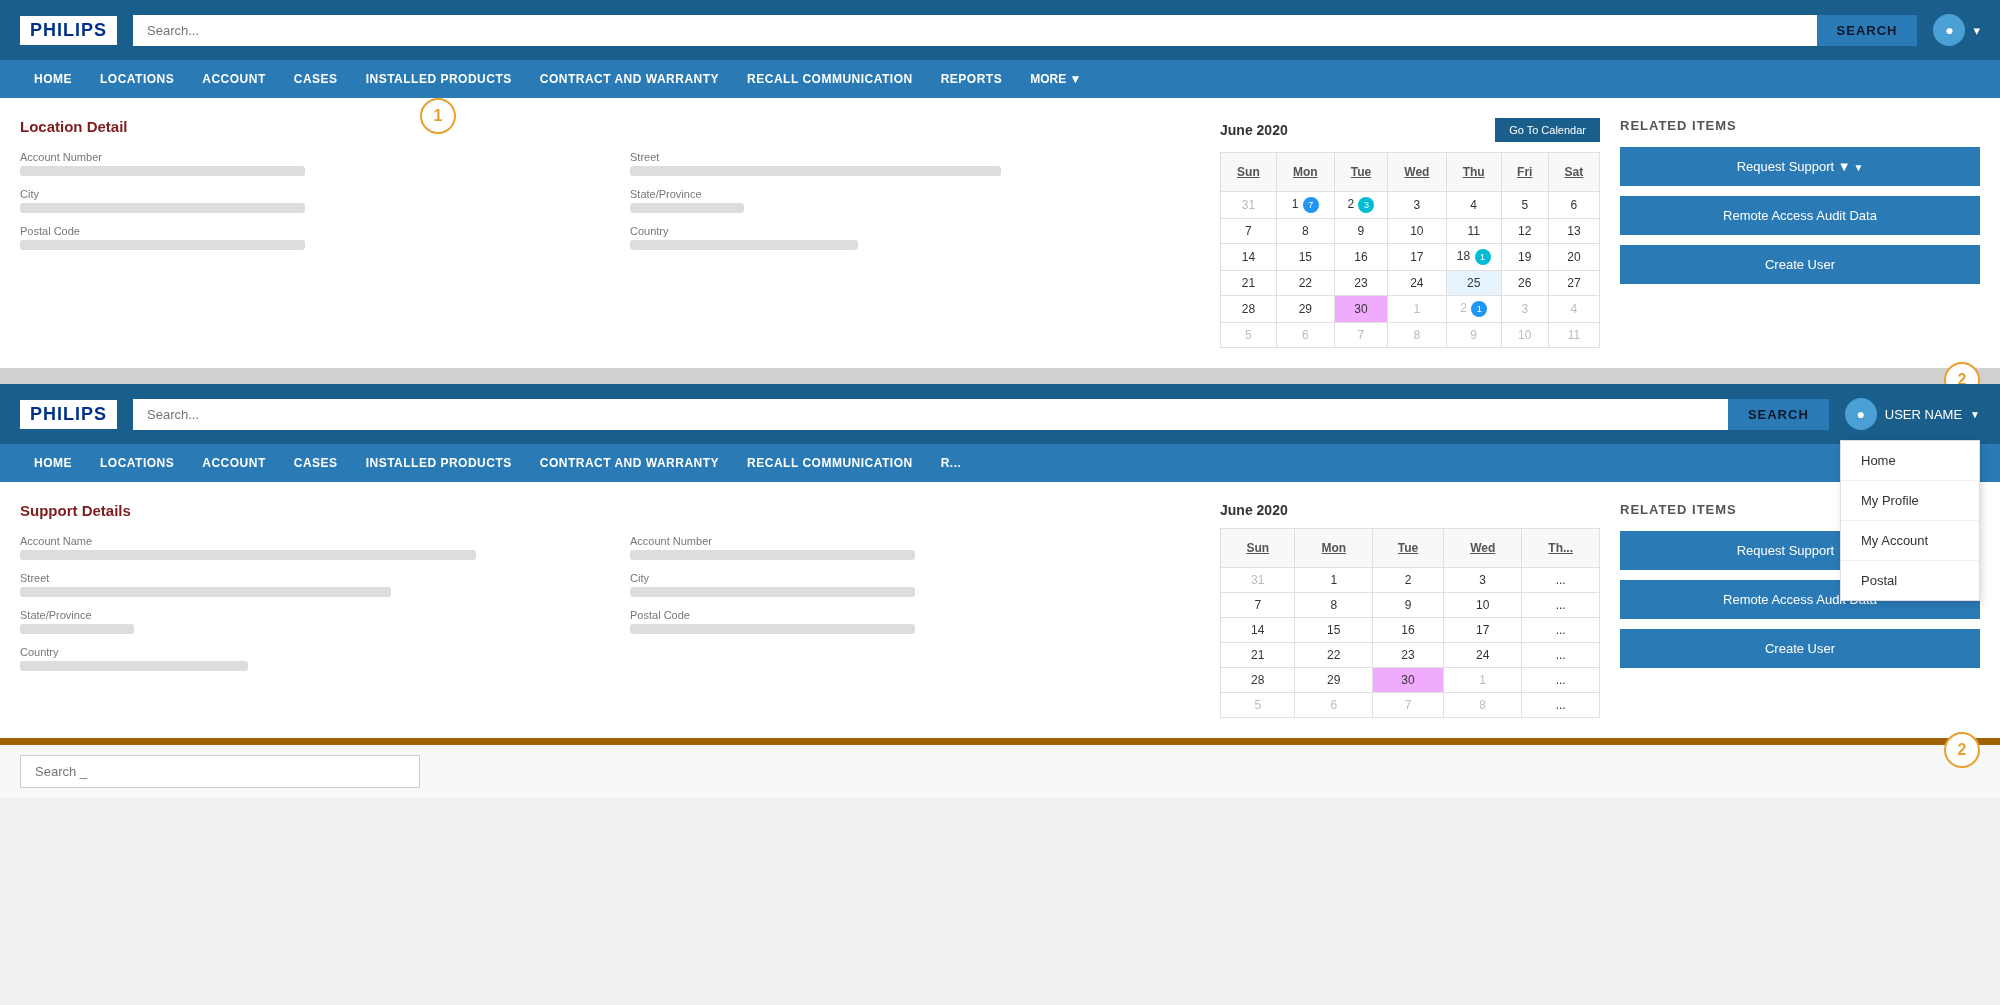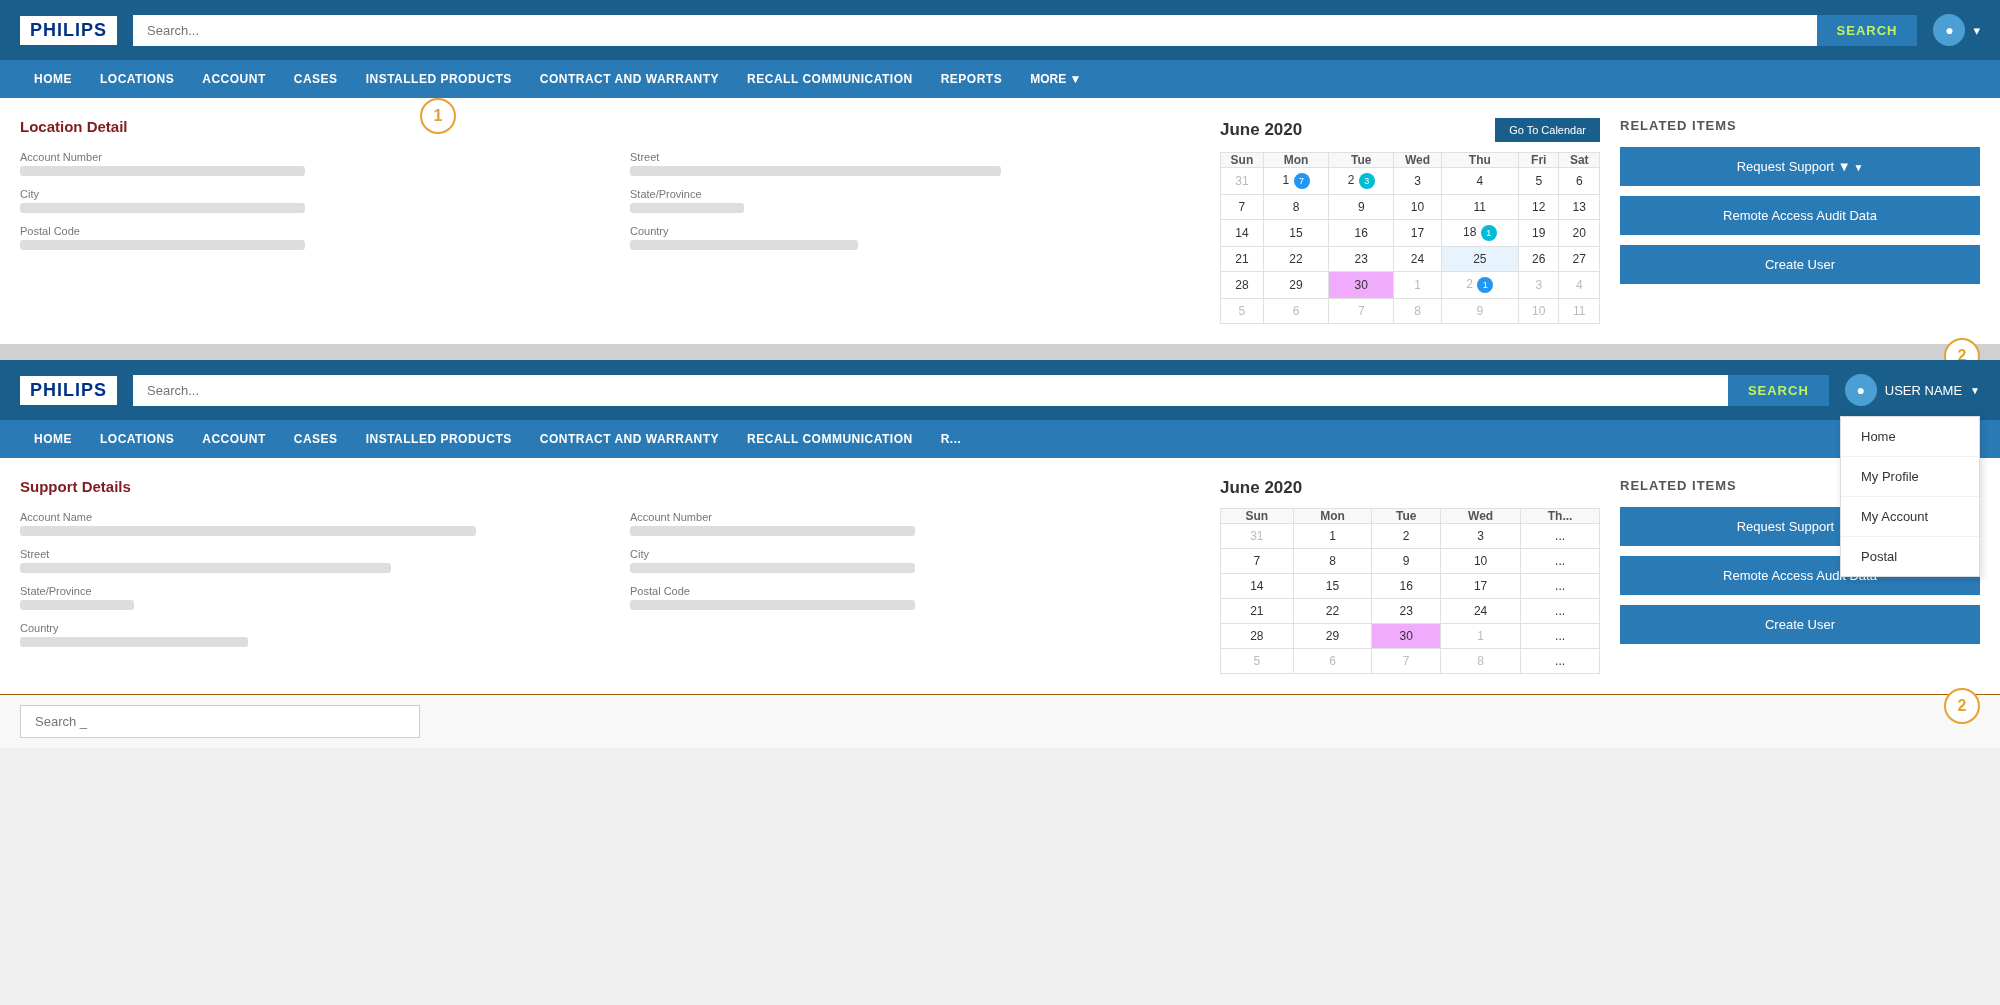--- a/index.html
+++ b/index.html
@@ -29,21 +29,21 @@
     }
     .search-bar input {
       flex: 1;
       padding: 8px 14px;
       border: none;
       font-size: 13px;
       outline: none;
     }
     .search-btn {
       background: #2a7ab5;
-      color: #bef264;
+      color: #0f172a;
       border: none;
       padding: 8px 20px;
       font-size: 13px;
       font-weight: bold;
       cursor: pointer;
       letter-spacing: 1px;
     }
     .user-area {
       display: flex;
       align-items: center;
@@ -142,44 +142,45 @@
       width: 380px;
       flex-shrink: 0;
     }
     .cal-header {
       display: flex;
       align-items: center;
       justify-content: space-between;
       margin-bottom: 10px;
     }
     .cal-title {
-      font-size: 17px;
+      font-size: 14px;
       font-weight: bold;
       color: #333;
     }
     .go-to-cal-btn {
       background: #1a5f8b;
       color: white;
       border: none;
       padding: 6px 14px;
       font-size: 11px;
       cursor: pointer;
     }
     .cal-table {
       width: 100%;
       border-collapse: collapse;
       font-size: 12px;
     }
     .cal-table th {
       text-align: center;
-      padding: 0;
+      padding: 12px;
       color: #555;
       font-weight: bold;
       border: 1px solid #e0e0e0;
       background: #f8f8f8;
+      text-decoration: underline;
     }
     .cal-table td {
       text-align: center;
       padding: 5px 4px;
       border: 1px solid #e0e0e0;
       color: #333;
       position: relative;
     }
     .cal-table td.other-month { color: #bbb; }
     .cal-table td.today { background: #f0abfc; }
@@ -554,17 +555,17 @@
       <div class="related-title">RELATED ITEMS</div>
       <button class="related-btn has-arrow">Request Support ▼</button>
       <button class="related-btn">Remote Access Audit Data</button>
       <button class="related-btn">Create User</button>
 
       <div class="annotation-circle" style="bottom: -50px; right: 0px;">2</div>
     </div>
 
   </div>
 
-  <div style="padding: 10px 20px; background: #f8f8f8; border-top: 1px solid #a16207; display:flex; align-items:center;">
+  <div style="padding: 10px 20px; background: #f8f8f8; border-top: 7px solid #a16207; display:flex; align-items:center;">
     <input type="text" style="padding: 8px 14px; border: 1px solid rgb(204, 204, 204); font-size: 13px; width: 400px;" placeholder="Search _">
   </div>
 
 </div>
 
 </body></html>

